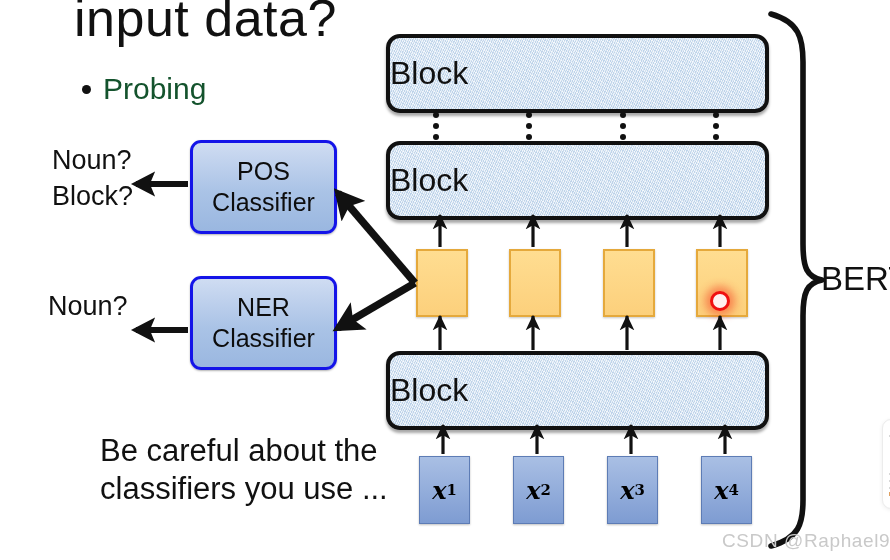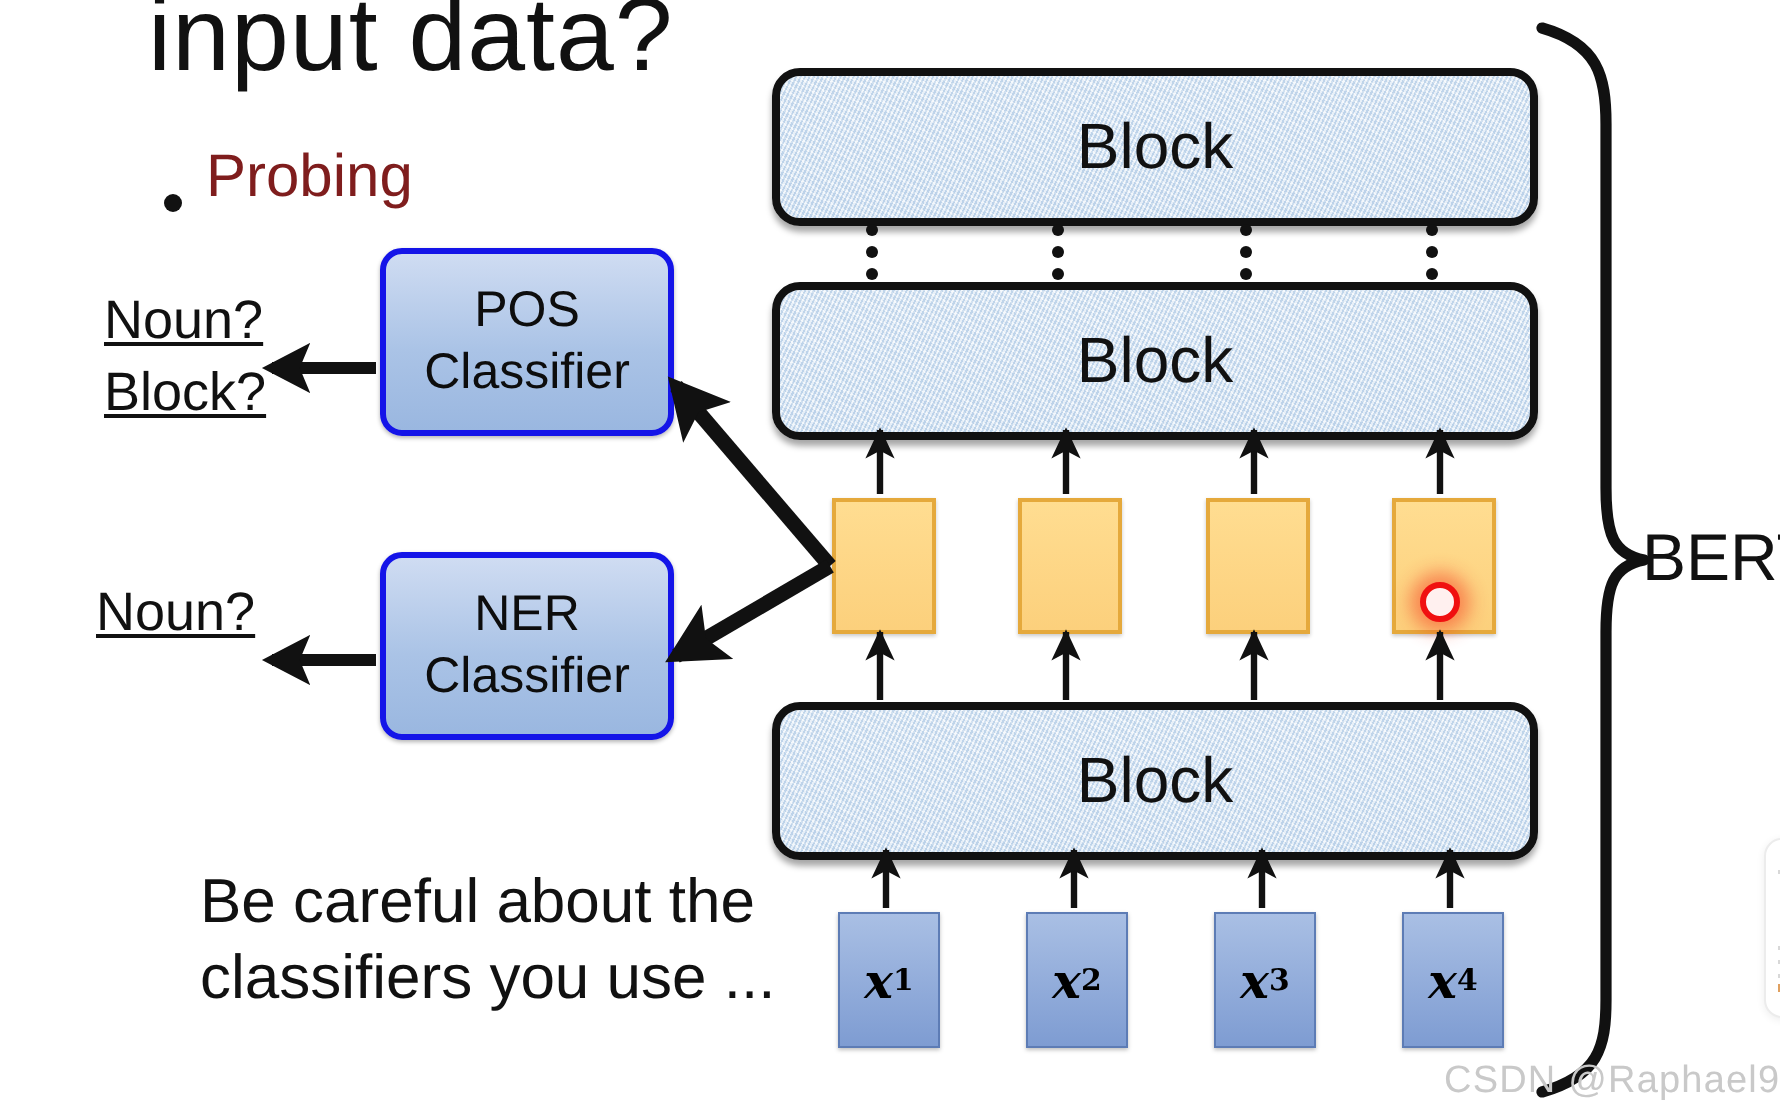--- a/index.html
+++ b/index.html
@@ -27,42 +27,41 @@
     font-weight: 400;
     letter-spacing: 0.5px;
     color: #111;
     white-space: nowrap;
   }
   .bullet-row {
     position: absolute;
     left: 66px;
     top: 72px;
     display: flex;
-    align-items: flex-end;
+    align-items: center;
     gap: 12px;
     font-size: 30px;
-    color: #7f1d1d;
+    color: #14532d;
     white-space: nowrap;
   }
   .bullet-dot {
     width: 9px;
     height: 9px;
     border-radius: 50%;
     background: #111;
     flex: 0 0 auto;
   }
 
   .qlabel {
     position: absolute;
     font-size: 27px;
     line-height: 36px;
     color: #111;
     text-align: left;
     white-space: nowrap;
-    text-decoration: underline;
   }
   #pos-question { left: 36px; top: 142px; }
   #ner-question { left: 32px; top: 288px; }
 
   .note {
     position: absolute;
     left: 84px;
     top: 432px;
     font-size: 31px;
     line-height: 38px;
@@ -79,38 +78,38 @@
     box-shadow: 0 1px 2px rgba(0,0,0,0.30);
     display: flex;
     flex-direction: column;
     align-items: center;
     justify-content: center;
     font-size: 25px;
     line-height: 31px;
     color: #0d0d0d;
     text-align: center;
   }
-  #pos-classifier { left: 174px; top: 124px; width: 141px; height: 88px; }
+  #pos-classifier { left: 174px; top: 140px; width: 141px; height: 88px; }
   #ner-classifier { left: 174px; top: 276px; width: 141px; height: 88px; }
 
   
   .block {
     position: absolute;
     left: 370px;
     width: 375px;
     border: 4px solid #111111;
     border-radius: 14px;
     background:
       repeating-linear-gradient(115deg, rgba(255,255,255,0.55) 0px, rgba(255,255,255,0.55) 1px, rgba(173,199,226,0.40) 1px, rgba(173,199,226,0.40) 2px),
       repeating-linear-gradient(28deg, rgba(255,255,255,0.45) 0px, rgba(255,255,255,0.45) 1px, rgba(186,209,233,0.45) 1px, rgba(186,209,233,0.45) 3px),
       linear-gradient(180deg, #dce9f6 0%, #cfe0f2 100%);
     box-shadow: 0 3px 3px rgba(0,0,0,0.35);
     display: flex;
     align-items: center;
-    justify-content: center;
+    justify-content: flex-start;
     font-size: 32px;
     color: #111;
   }
   #block-top    { top: 34px;  height: 71px; }
   #block-mid    { top: 141px; height: 71px; }
   #block-bottom { top: 351px; height: 71px; }
 
   
   .ybox {
     position: absolute;

